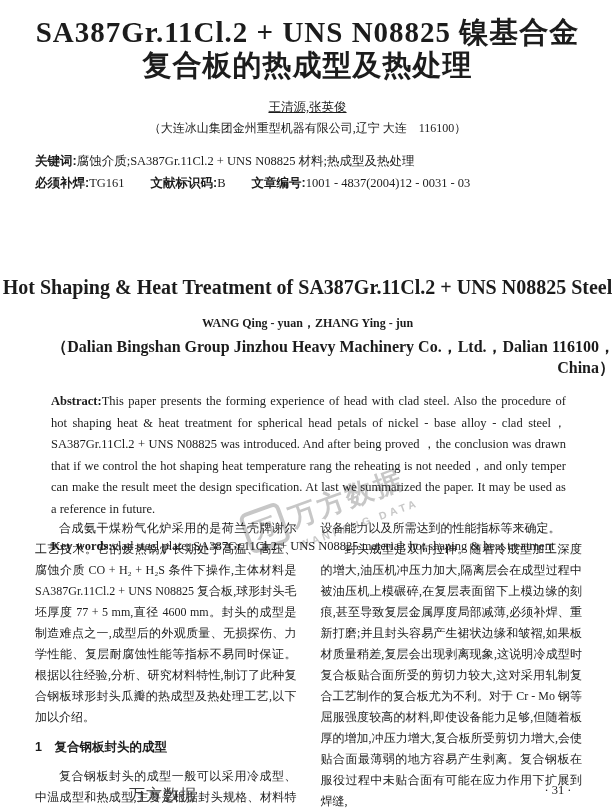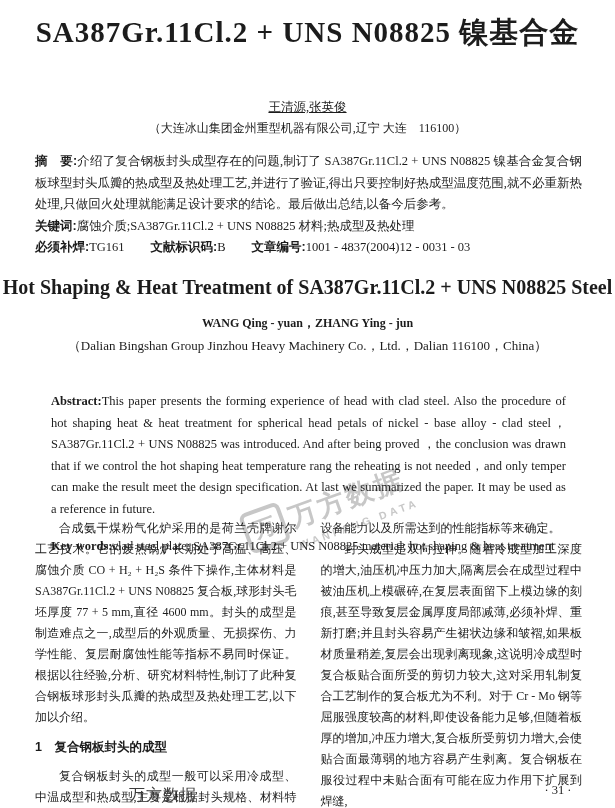--- a/index.html
+++ b/index.html
@@ -79,22 +79,23 @@
     width: 100%;
     text-align: center;
     font-size: 12px;
     font-weight: bold;
   }
   .affiliation-en {
     position: absolute;
     top: 337px;
     left: 0;
     width: 100%;
-    text-align: center;
-    font-size: 13px;
+    text-align: right;
+    font-size: 16px;
+    font-weight: bold;
   }
   
   .en-abstract-block {
     position: absolute;
     top: 375px;
     left: 35px;
     width: 547px;
     font-size: 12.5px;
     line-height: 21.5px;
     text-align: justify;
@@ -187,27 +188,27 @@
       <span class="wm-logo">万</span>
       <span class="wm-cn">万方数据</span>
     </div>
     <div class="wm-en">WANFANG DATA</div>
   </div>
 
   <div class="content-layer">
 
     <div class="title-cn">
       <div>SA387Gr.11Cl.2 + UNS N08825 镍基合金</div>
+      <div>复合板的热成型及热处理</div>
     </div>
 
     <div class="authors-cn">王清源,张英俊</div>
     <div class="affiliation-cn">（大连冰山集团金州重型机器有限公司,辽宁 大连　116100）</div>
 
     <div class="cn-abstract-block">
-      <p><span class="label-hei">摘　要:</span><span>介绍了复合钢板封头成型存在的问题,制订了 SA387Gr.11Cl.2 + UNS N08825 镍基合金复合钢板球型封头瓜瓣的热成型及热处理工艺,并进行了验证,得出只要控制好热成型温度范围,就不必重新热处理,只做回火处理就能满足设计要求的结论。最后做出总结,以备今后参考。</span></p>
       <p><span class="label-hei">关键词:</span><span>腐蚀介质;SA387Gr.11Cl.2 + UNS N08825 材料;热成型及热处理</span></p>
       <p><span class="label-hei">必须补焊:</span><span>TG161</span><span class="label-hei meta-gap">文献标识码:</span><span>B</span><span class="label-hei meta-gap">文章编号:</span><span>1001 - 4837(2004)12 - 0031 - 03</span></p>
     </div>
 
     <div class="title-en">Hot Shaping &amp; Heat Treatment of SA387Gr.11Cl.2 + UNS N08825 Steel</div>
     <div class="authors-en">WANG Qing - yuan，ZHANG Ying - jun</div>
     <div class="affiliation-en">（Dalian Bingshan Group Jinzhou Heavy Machinery Co.，Ltd.，Dalian 116100，China）</div>
 
     <div class="en-abstract-block">
       <p><strong>Abstract:</strong><span>This paper presents the forming experience of head with clad steel. Also the procedure of hot shaping heat &amp; heat treatment for spherical head petals of nickel - base alloy - clad steel，SA387Gr.11Cl.2 + UNS N08825 was introduced. And after being proved ，the conclusion was drawn that if we control the hot shaping heat temperature rang the reheating is not needed，and only temper can make the result meet the design specification. At last we summarized the paper. It may be used as a reference in future.</span></p>

